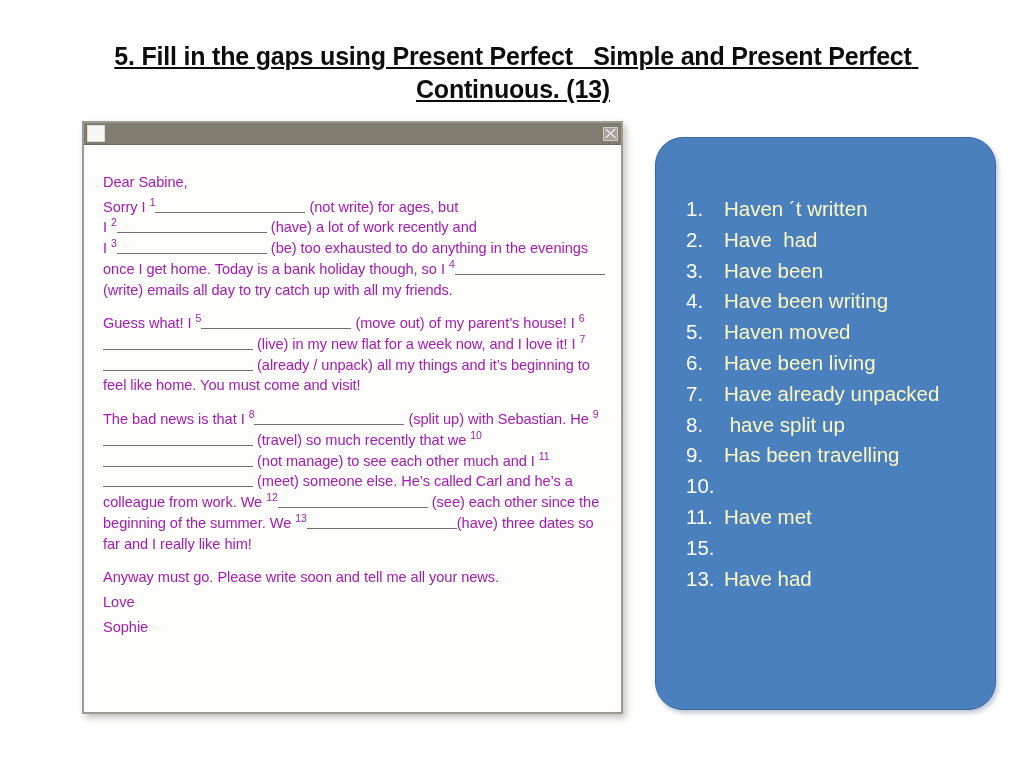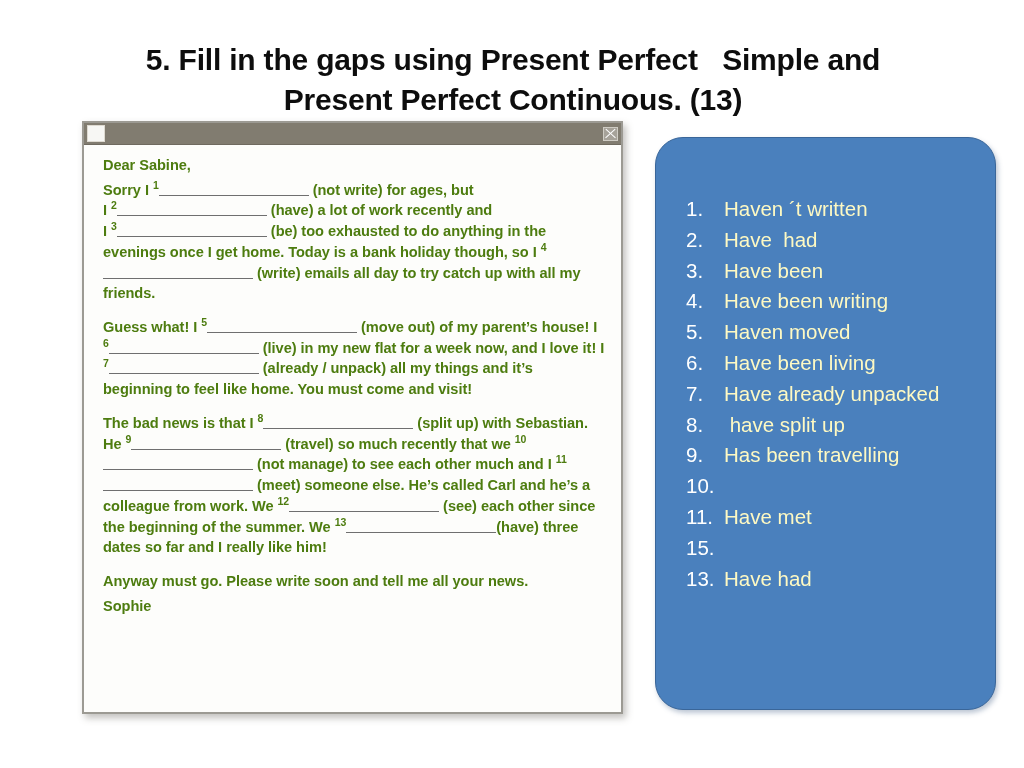--- a/index.html
+++ b/index.html
@@ -20,27 +20,28 @@
     background: #ffffff;
   }
 
   
   .slide-title {
     position: absolute;
     left: 95px;
     top: 40px;
     width: 836px;
     text-align: center;
-    font-size: 30px;
+    font-size: 25px;
     font-weight: bold;
     color: #0d0d0d;
     line-height: 1.33;
     letter-spacing: -0.2px;
     font-family: "Liberation Sans", sans-serif;
     white-space: pre-wrap;
+    text-decoration: underline;
   }
 
   
   .letter-window {
     position: absolute;
     left: 82px;
     top: 121px;
     width: 541px;
     height: 593px;
     background: #fdfdfb;
@@ -80,24 +81,24 @@
     left: 0px;
     top: 5.5px;
     width: 13px;
     height: 1.4px;
     background: #ffffff;
   }
   .tb-close-icon::before { transform: rotate(42deg); }
   .tb-close-icon::after  { transform: rotate(-42deg); }
 
   .letter-body {
-    padding: 10px 16px 10px 19px;
+    padding: 27px 16px 10px 19px;
     font-size: 14.6px;
-    font-weight: bold;
-    color: #4d7c0f;
+    font-weight: normal;
+    color: #a21caf;
     line-height: 1.42;
     letter-spacing: -0.05px;
   }
 
   .letter-body p {
     margin: 0 0 13px 0;
   }
   .letter-body p.tight { margin-bottom: 4px; }
   .letter-body p:last-child { margin-bottom: 9px; }
 
@@ -167,20 +168,21 @@
       <span class="tb-app-icon"></span>
       <span class="tb-close-icon"></span>
     </div>
 
     <div class="letter-body">
       <p class="tight">Dear Sabine,</p>
       <p>Sorry I <sup>1</sup><span class="gap" style="width: 150px;"></span> (not write) for ages, but<br>I <sup>2</sup><span class="gap" style="width: 150px;"></span> (have) a lot of work recently and<br>I <sup>3</sup><span class="gap" style="width: 150px;"></span> (be) too exhausted to do anything in the evenings once I get home. Today is a bank holiday though, so I <sup>4</sup><span class="gap" style="width: 150px;"></span> (write) emails all day to try catch up with all my friends.</p>
       <p>Guess what! I <sup>5</sup><span class="gap" style="width: 150px;"></span> (move out) of my parent’s house! I <sup>6</sup><span class="gap" style="width: 150px;"></span> (live) in my new flat for a week now, and I love it! I <sup>7</sup><span class="gap" style="width: 150px;"></span> (already / unpack) all my things and it’s beginning to feel like home. You must come and visit!</p>
       <p>The bad news is that I <sup>8</sup><span class="gap" style="width: 150px;"></span> (split up) with Sebastian. He <sup>9</sup><span class="gap" style="width: 150px;"></span> (travel) so much recently that we <sup>10</sup><span class="gap" style="width: 150px;"></span> (not manage) to see each other much and I <sup>11</sup><span class="gap" style="width: 150px;"></span> (meet) someone else. He’s called Carl and he’s a colleague from work. We <sup>12</sup><span class="gap" style="width: 150px;"></span> (see) each other since the beginning of the summer. We <sup>13</sup><span class="gap" style="width: 150px;"></span>(have) three dates so far and I really like him!</p>
       <p class="tight">Anyway must go. Please write soon and tell me all your news.</p>
+      <p class="tight">Love</p>
       <p>Sophie</p>
     </div>
   </div>
 
   <div class="answers-panel">
     <ul class="answers-list">
         <li><span class="ans-num">1.</span><span class="ans-text">Haven ´t written</span></li>
         <li><span class="ans-num">2.</span><span class="ans-text">Have  had</span></li>
         <li><span class="ans-num">3.</span><span class="ans-text">Have been</span></li>
         <li><span class="ans-num">4.</span><span class="ans-text">Have been writing</span></li>

